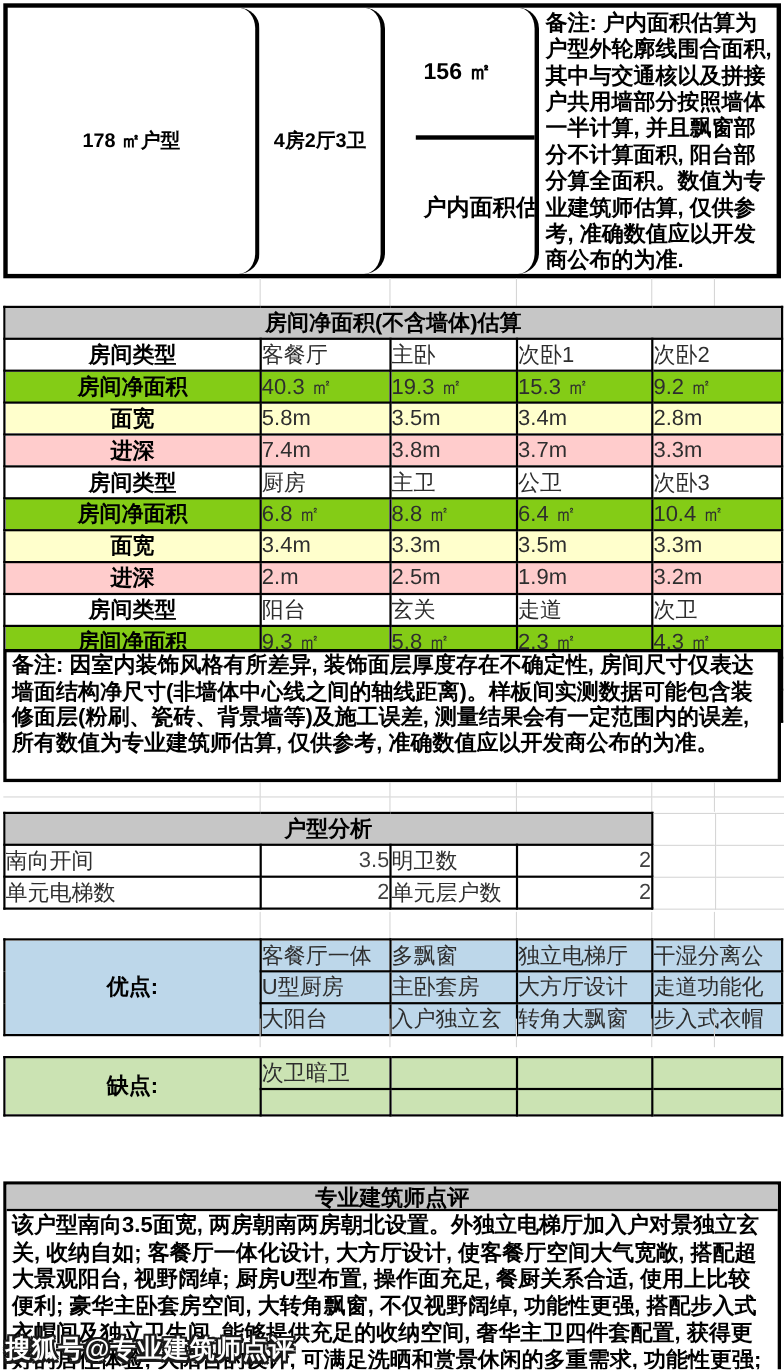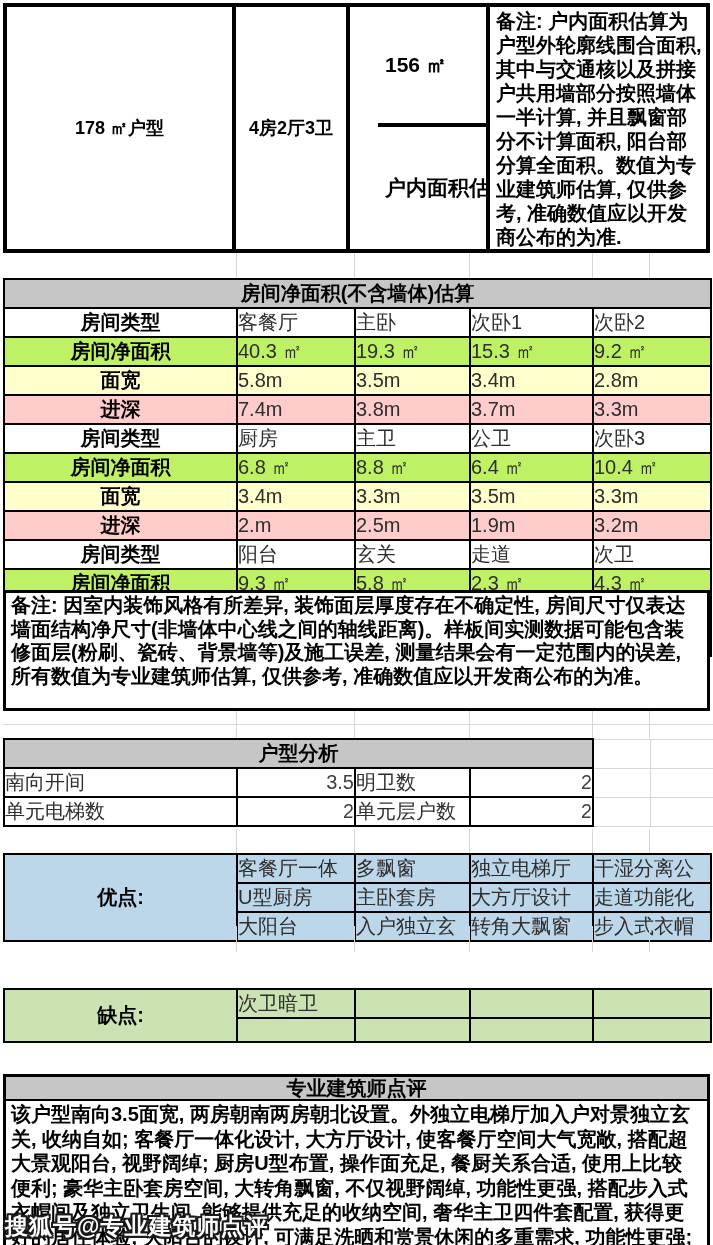--- a/index.html
+++ b/index.html
@@ -3,21 +3,21 @@
 <meta charset="utf-8">
 <style>
   html,body{margin:0;padding:0;background:#fff;}
   .sheet{
     position:relative;width:713px;height:1245px;background:#fff;overflow:hidden;
     font-family:"Liberation Sans","DejaVu Sans",sans-serif;color:#000;
   }
   
   .top-table{position:absolute;left:3px;top:3px;width:707px;height:250px;
     border:4px solid #000;box-sizing:border-box;display:flex;}
-  .top-cell{box-sizing:border-box;border-right:4px solid #000;}
+  .top-cell{box-sizing:border-box;border-right:4px solid #000;border-radius:19px;}
   .top-cell.last{border-right:none;flex:1;}
   .tc-center{display:flex;align-items:center;justify-content:center;
     font-size:18px;font-weight:bold;}
   .tc-split{display:flex;flex-direction:column;}
   .tc-split .sub{box-sizing:border-box;display:flex;align-items:center;
     padding-left:7px;font-size:21px;font-weight:bold;white-space:nowrap;overflow:hidden;}
   .tc-split .sub.topsub{height:120px;border-bottom:4px solid #000;}
   .tc-split .sub.botsub{flex:1;}
   .top-note{padding:2px 4px 2px 6px;font-size:20px;font-weight:600;
     line-height:24px;overflow:hidden;}
@@ -29,21 +29,21 @@
   table{border-collapse:collapse;table-layout:fixed;}
   .dt{position:absolute;left:3px;}
   .dt td,.dt th{box-sizing:border-box;overflow:hidden;white-space:nowrap;
     font-size:20px;padding:0;}
   .bcell{border:2px solid #000;}
   .fcell{border:1px solid #d6d6d6;}
   .title-bar{background:#c6c6c6;font-weight:bold;text-align:center;font-size:20px;}
   .lbl{font-weight:bold;text-align:center;margin-top:40px;}
   .val{text-align:left;padding-left:6px;color:#2e2e2e;}
   .num{text-align:right;padding-right:5px;color:#404040;border-radius:12px;}
-  .r-area td{background:#bef264;}
+  .r-area td{background:#84cc16;}
   .r-width td{background:#ffffcc;}
   .r-depth td{background:#ffcccc;}
   .r-plain td{background:#fff;}
   .pros td{background:#bdd7ea;}
   .cons td{background:#cbe3b3;}
   .big-label{font-size:21px;font-weight:bold;text-align:center;}
   
   .note-block{position:absolute;left:3px;width:707px;border:3px solid #000;
     box-sizing:border-box;background:#fff;font-size:20px;font-weight:600;
     line-height:23.5px;padding:1px 5px;overflow:hidden;}
@@ -279,21 +279,21 @@
 
   <div class="gap" style="top:926px;height:26px;">
     <div class="gcell nb" style="width:234px;height:26px;"></div>
     <div class="gcell nb" style="width:118px;height:26px;"></div>
     <div class="gcell nb" style="width:115px;height:26px;"></div>
     <div class="gcell nb" style="width:123px;height:26px;"></div>
     <div class="gcell nb" style="width:57px;height:26px;"></div>
     <div class="gcell nb" style="width:63px;height:26px;border-right:none;"></div>
   </div>
 
-  <table class="dt cons" style="top:988px;width:707px;">
+  <table class="dt cons" style="top:960px;width:707px;">
     <colgroup>
         <col style="width:233px">
         <col style="width:118px">
         <col style="width:115px">
         <col style="width:123px">
         <col style="width:118px">
       </colgroup>
     <tbody>
         <tr style="height:24px;">
       <td class="bcell big-label" rowspan="2">缺点:</td>

